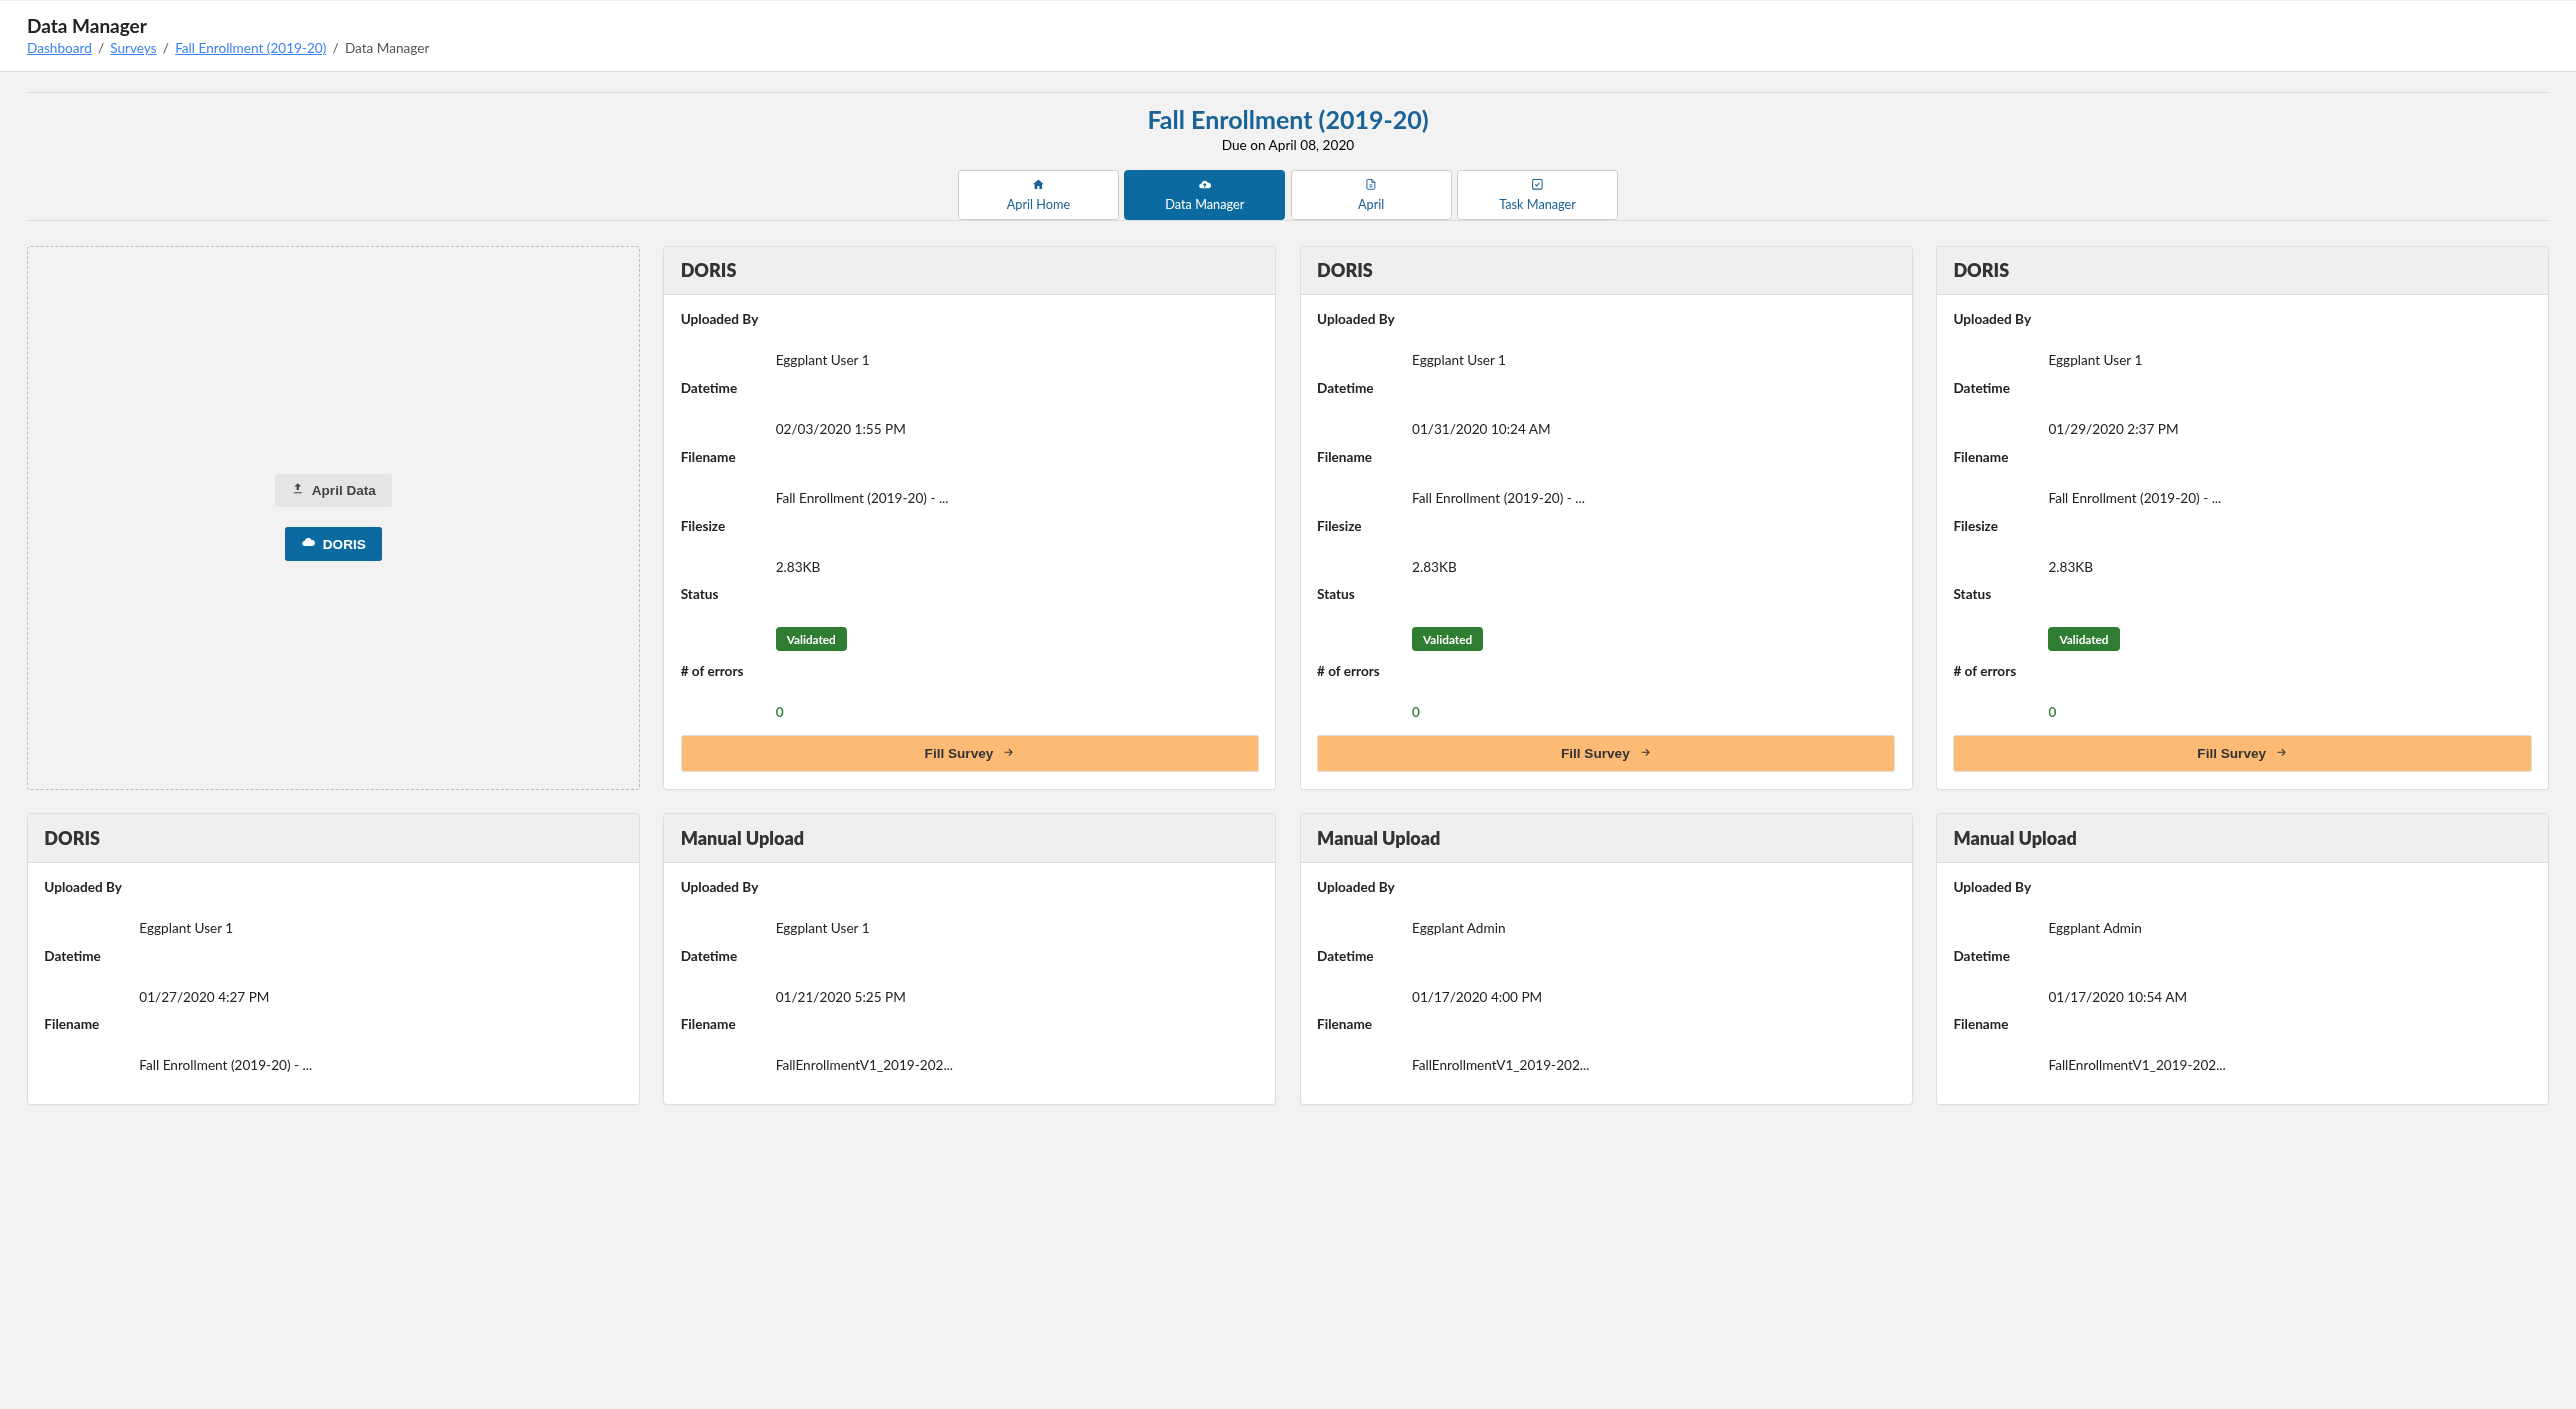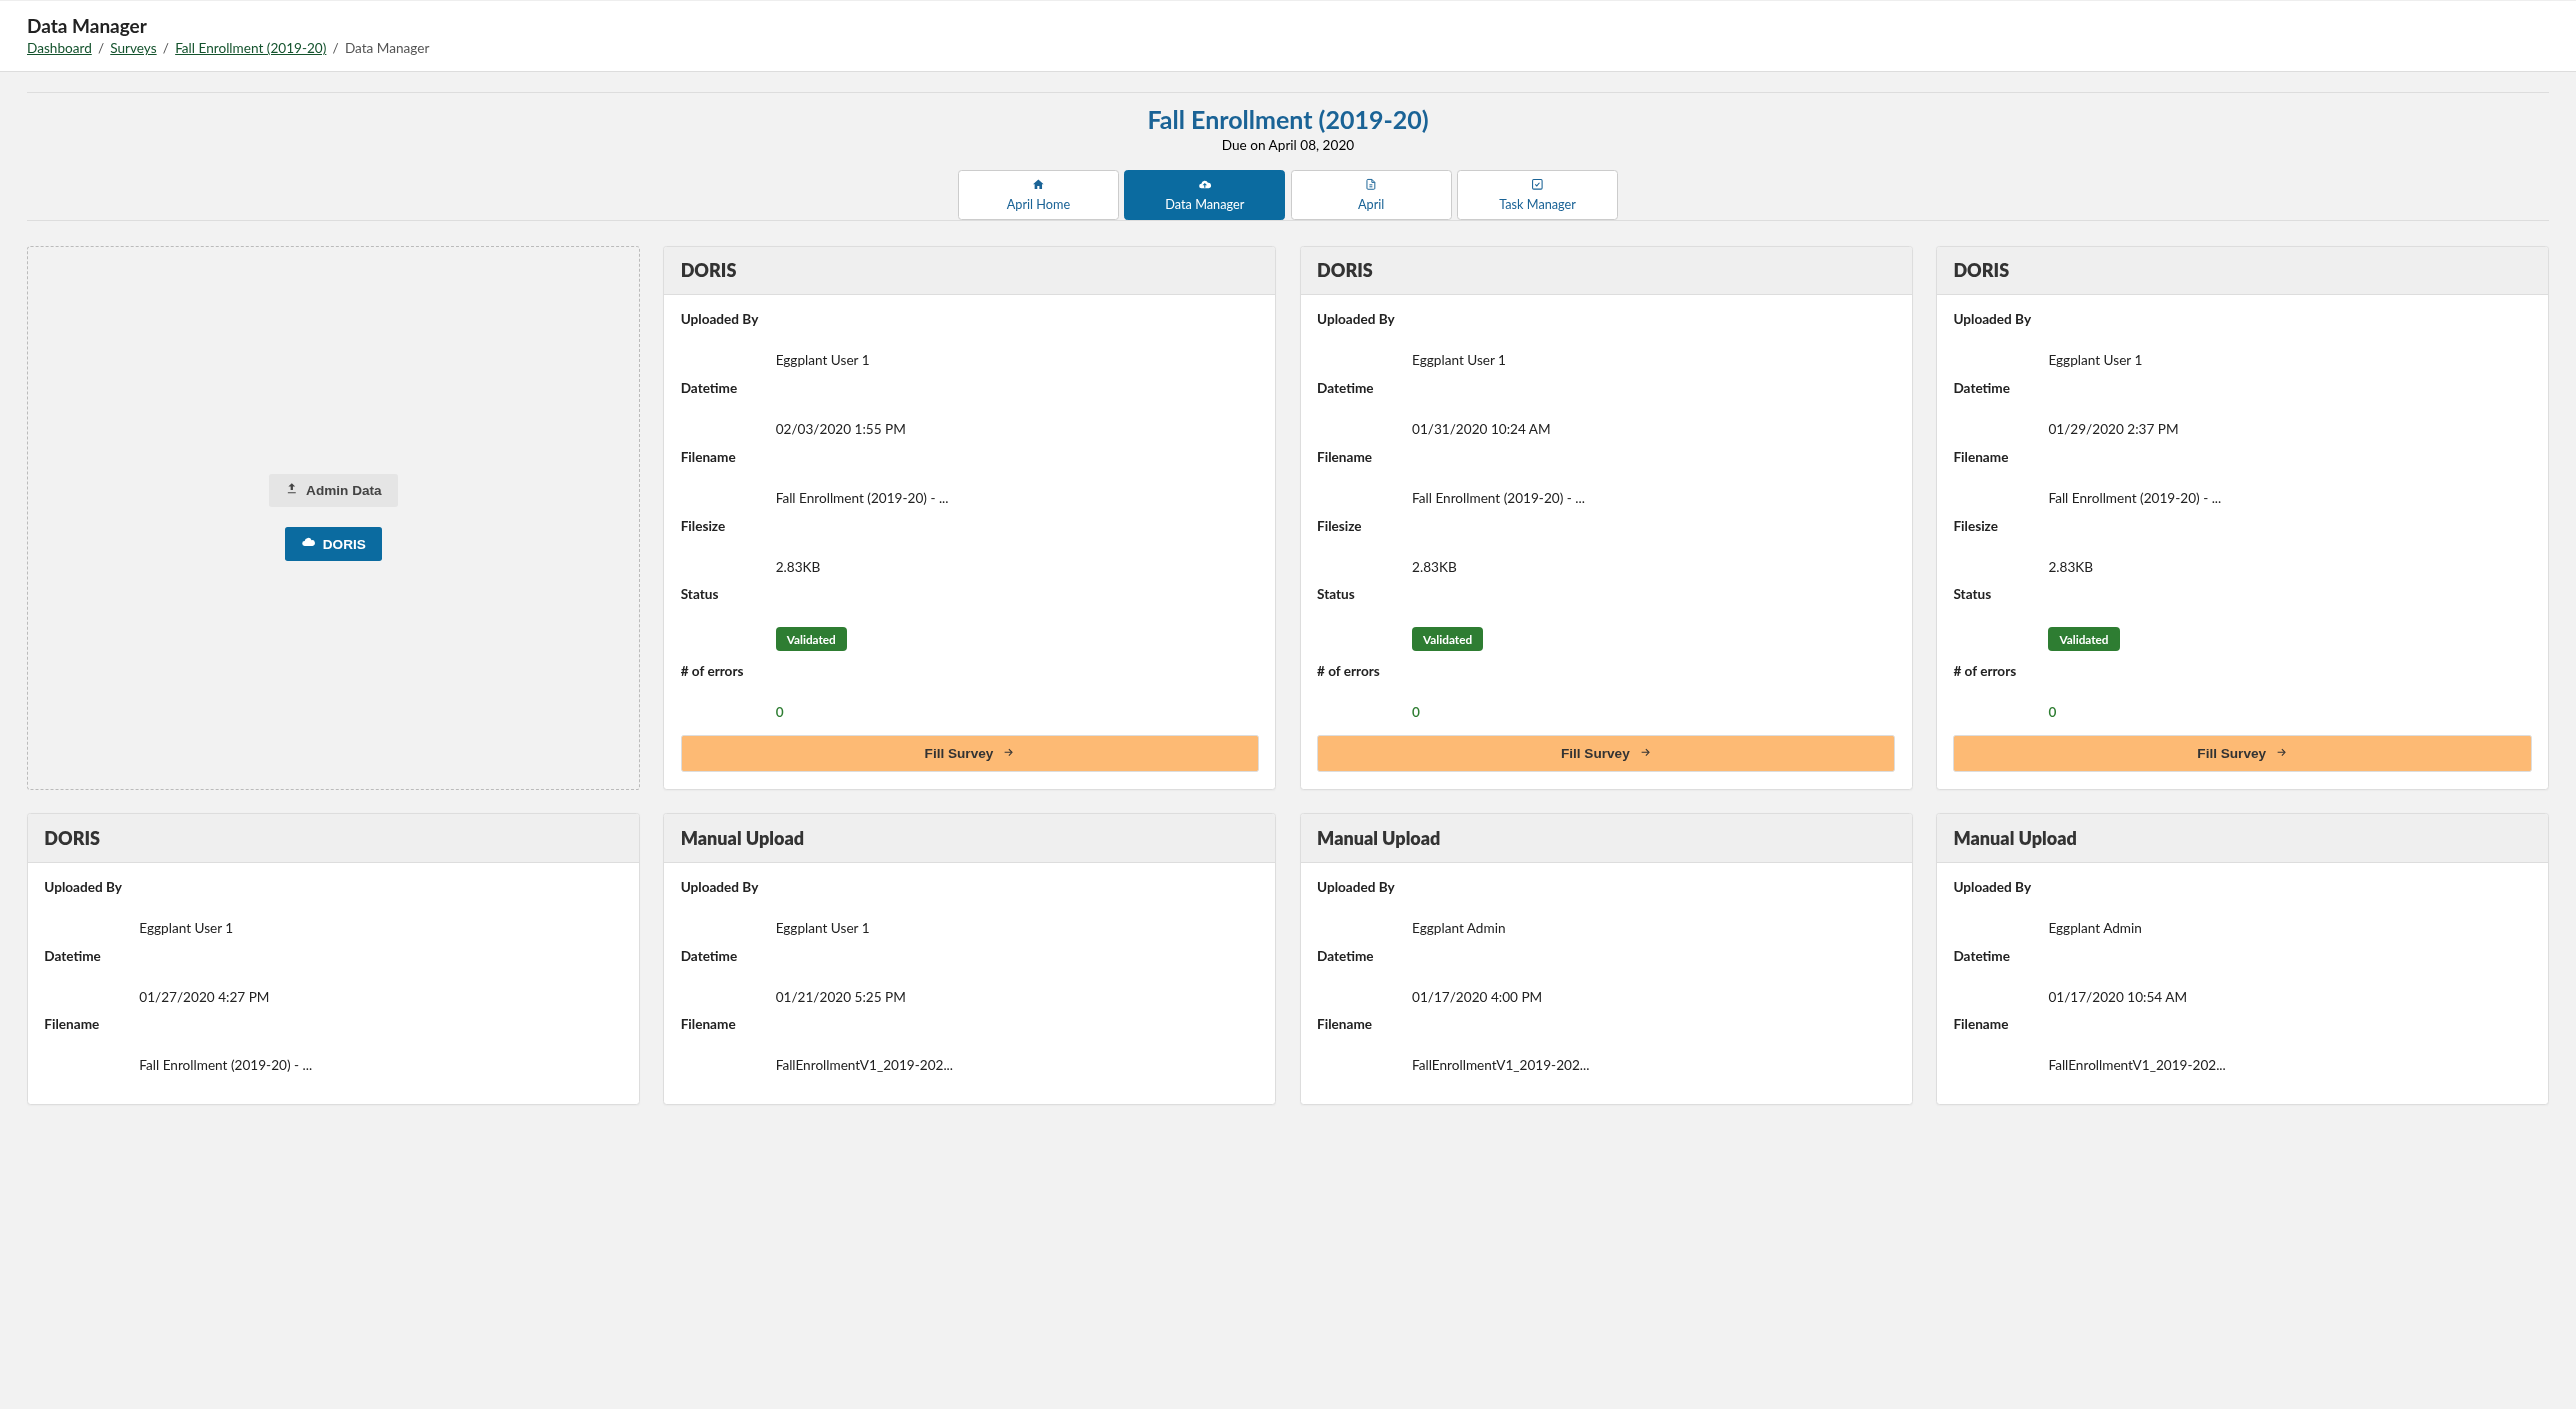--- a/index.html
+++ b/index.html
@@ -1,17 +1,17 @@
 <!DOCTYPE html>
 <html style="font-size:14.5px"><head>
 <meta charset="utf-8">
 <style>
 * { box-sizing: border-box; margin: 0; padding: 0; }
 body { font-family: 'Lato', 'Helvetica Neue', Arial, sans-serif; background: #f2f2f2; color: #333; }
-a { text-decoration: underline; color: #14532d; }
+a { text-decoration: underline; color: #3b82f6; }
 .header { background: #fff; padding: 12.7px 27px 14.5px; border-bottom: 0.9px solid #ddd; border-top: 0.9px solid #eee; }
 .page-title { font-size: 19px; font-weight: 700; color: #222; margin-bottom: 3.6px; }
 .breadcrumb { font-size: 13.6px; color: #555; }
 .breadcrumb .sep { color: #555; margin: 0 2.7px; }
 .breadcrumb .current { color: #555; }
 .main { padding: 20px 27px; }
 .survey-hdr { text-align: center; border-bottom: 0.9px solid #ddd; border-top: 0.9px solid #ddd; padding: 0 0 0; margin-bottom: 25px; }
 .survey-hdr h2 { font-size: 25px; font-weight: 700; color: #1a6396; padding-top: 11px; }
 .survey-hdr .due { font-size: 13.6px; color: #000000; margin-top: 3.6px; margin-bottom: 16.3px; }
 .tabs { display: flex; justify-content: center; gap: 5.4px; margin-bottom: -0.9px; }
@@ -72,21 +72,21 @@
             </svg></span><span>Task Manager</span></div>
       </div>
   </div>
 
   <div class="grid" id="grid">
       <div class="upload-box">
         <button class="btn btn-upload">
           <span><svg width="13.6" height="13.6" viewBox="0 0 24 24" fill="currentColor">
               <path d="M5 20h14v-2H5v2zM12 2L6 8h4v6h4V8h4l-6-6z"></path>
             </svg></span>
-          <span>Admin Data</span>
+          <span>April Data</span>
         </button>
         <button class="btn btn-doris">
           <span><svg width="14.5" height="14.5" viewBox="0 0 24 24" fill="currentColor">
               <path d="M19 18H6a4 4 0 010-8 6 6 0 0111.5-1.5A4.5 4.5 0 0119 18z"></path>
             </svg></span>
           <span>DORIS</span>
         </button>
       </div>
       <div class="card">
         <div class="card-hdr">DORIS</div>

